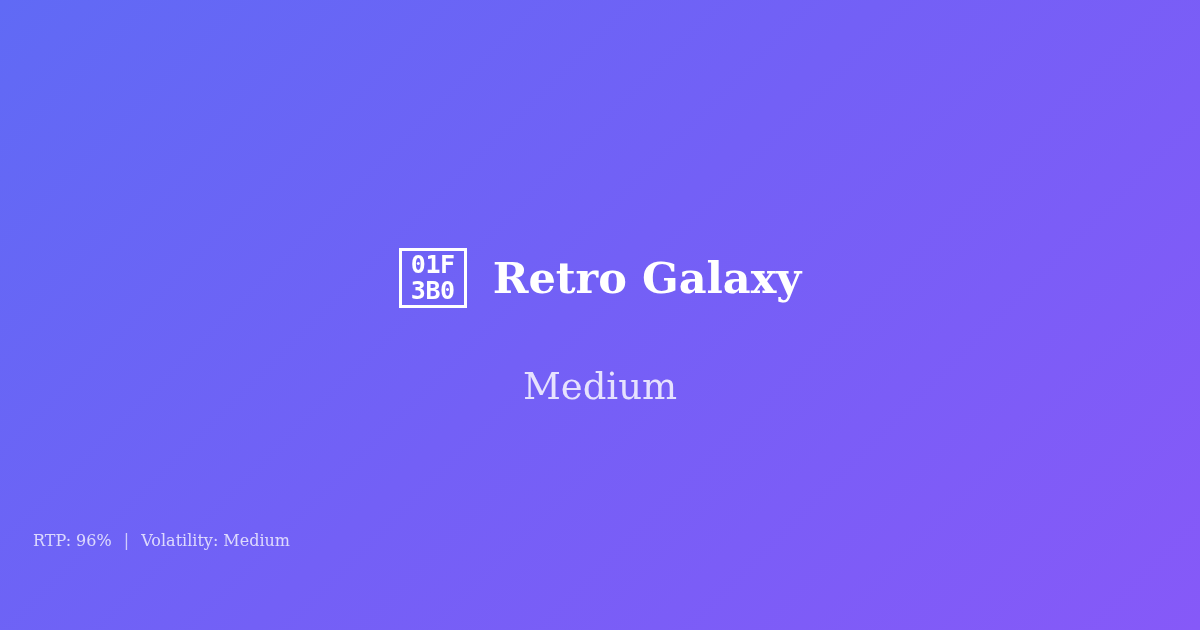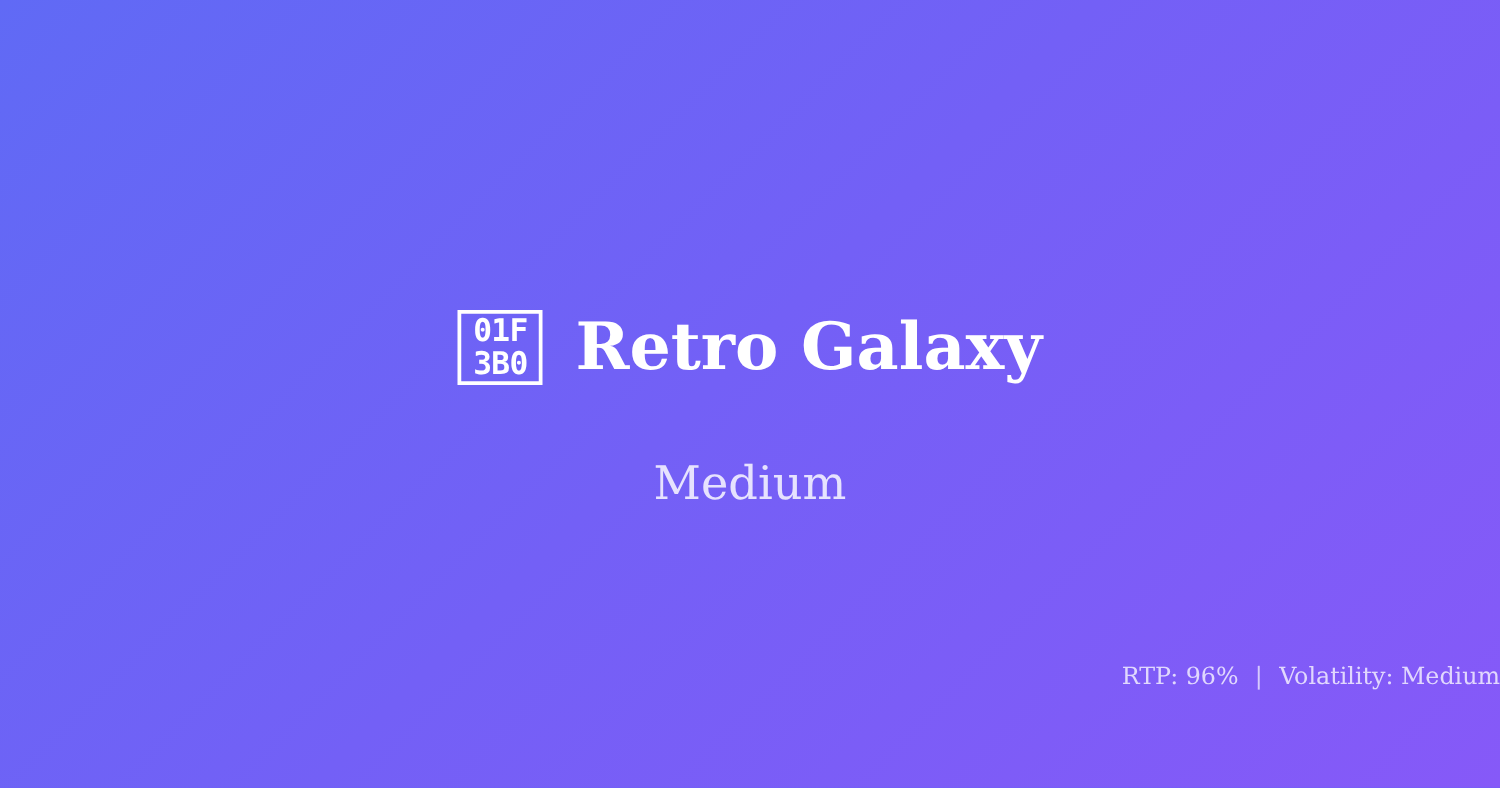--- a/index.html
+++ b/index.html
@@ -63,21 +63,21 @@
     line-height: 26px;
     font-weight: 700;
     letter-spacing: -0.5px;
     color: #ffffff;
     display: block;
   }
 
   .game-title {
     font-family: "DejaVu Serif", "Liberation Serif", serif;
     font-weight: 700;
-    font-size: 52px;
+    font-size: 43px;
     line-height: 80px;
     color: #ffffff;
     letter-spacing: 0px;
     display: inline-block;
   }
 
   
   .provider {
     position: absolute;
     left: 0;
@@ -90,25 +90,25 @@
     line-height: 48px;
     color: rgba(255, 255, 255, 0.82);
   }
 
   
   .meta-row {
     position: absolute;
     left: 0;
     right: 0;
     top: 524px;
-    text-align: right;
+    text-align: left;
     white-space: nowrap;
     font-family: "DejaVu Serif", "Liberation Serif", serif;
     font-weight: 400;
-    font-size: 19px;
+    font-size: 16px;
     line-height: 34px;
     color: rgba(255, 255, 255, 0.76);
     padding-left: 33px;
   }
 
   .meta-row .meta-sep {
     padding: 0 7px;
     color: rgba(255, 255, 255, 0.68);
   }
 

